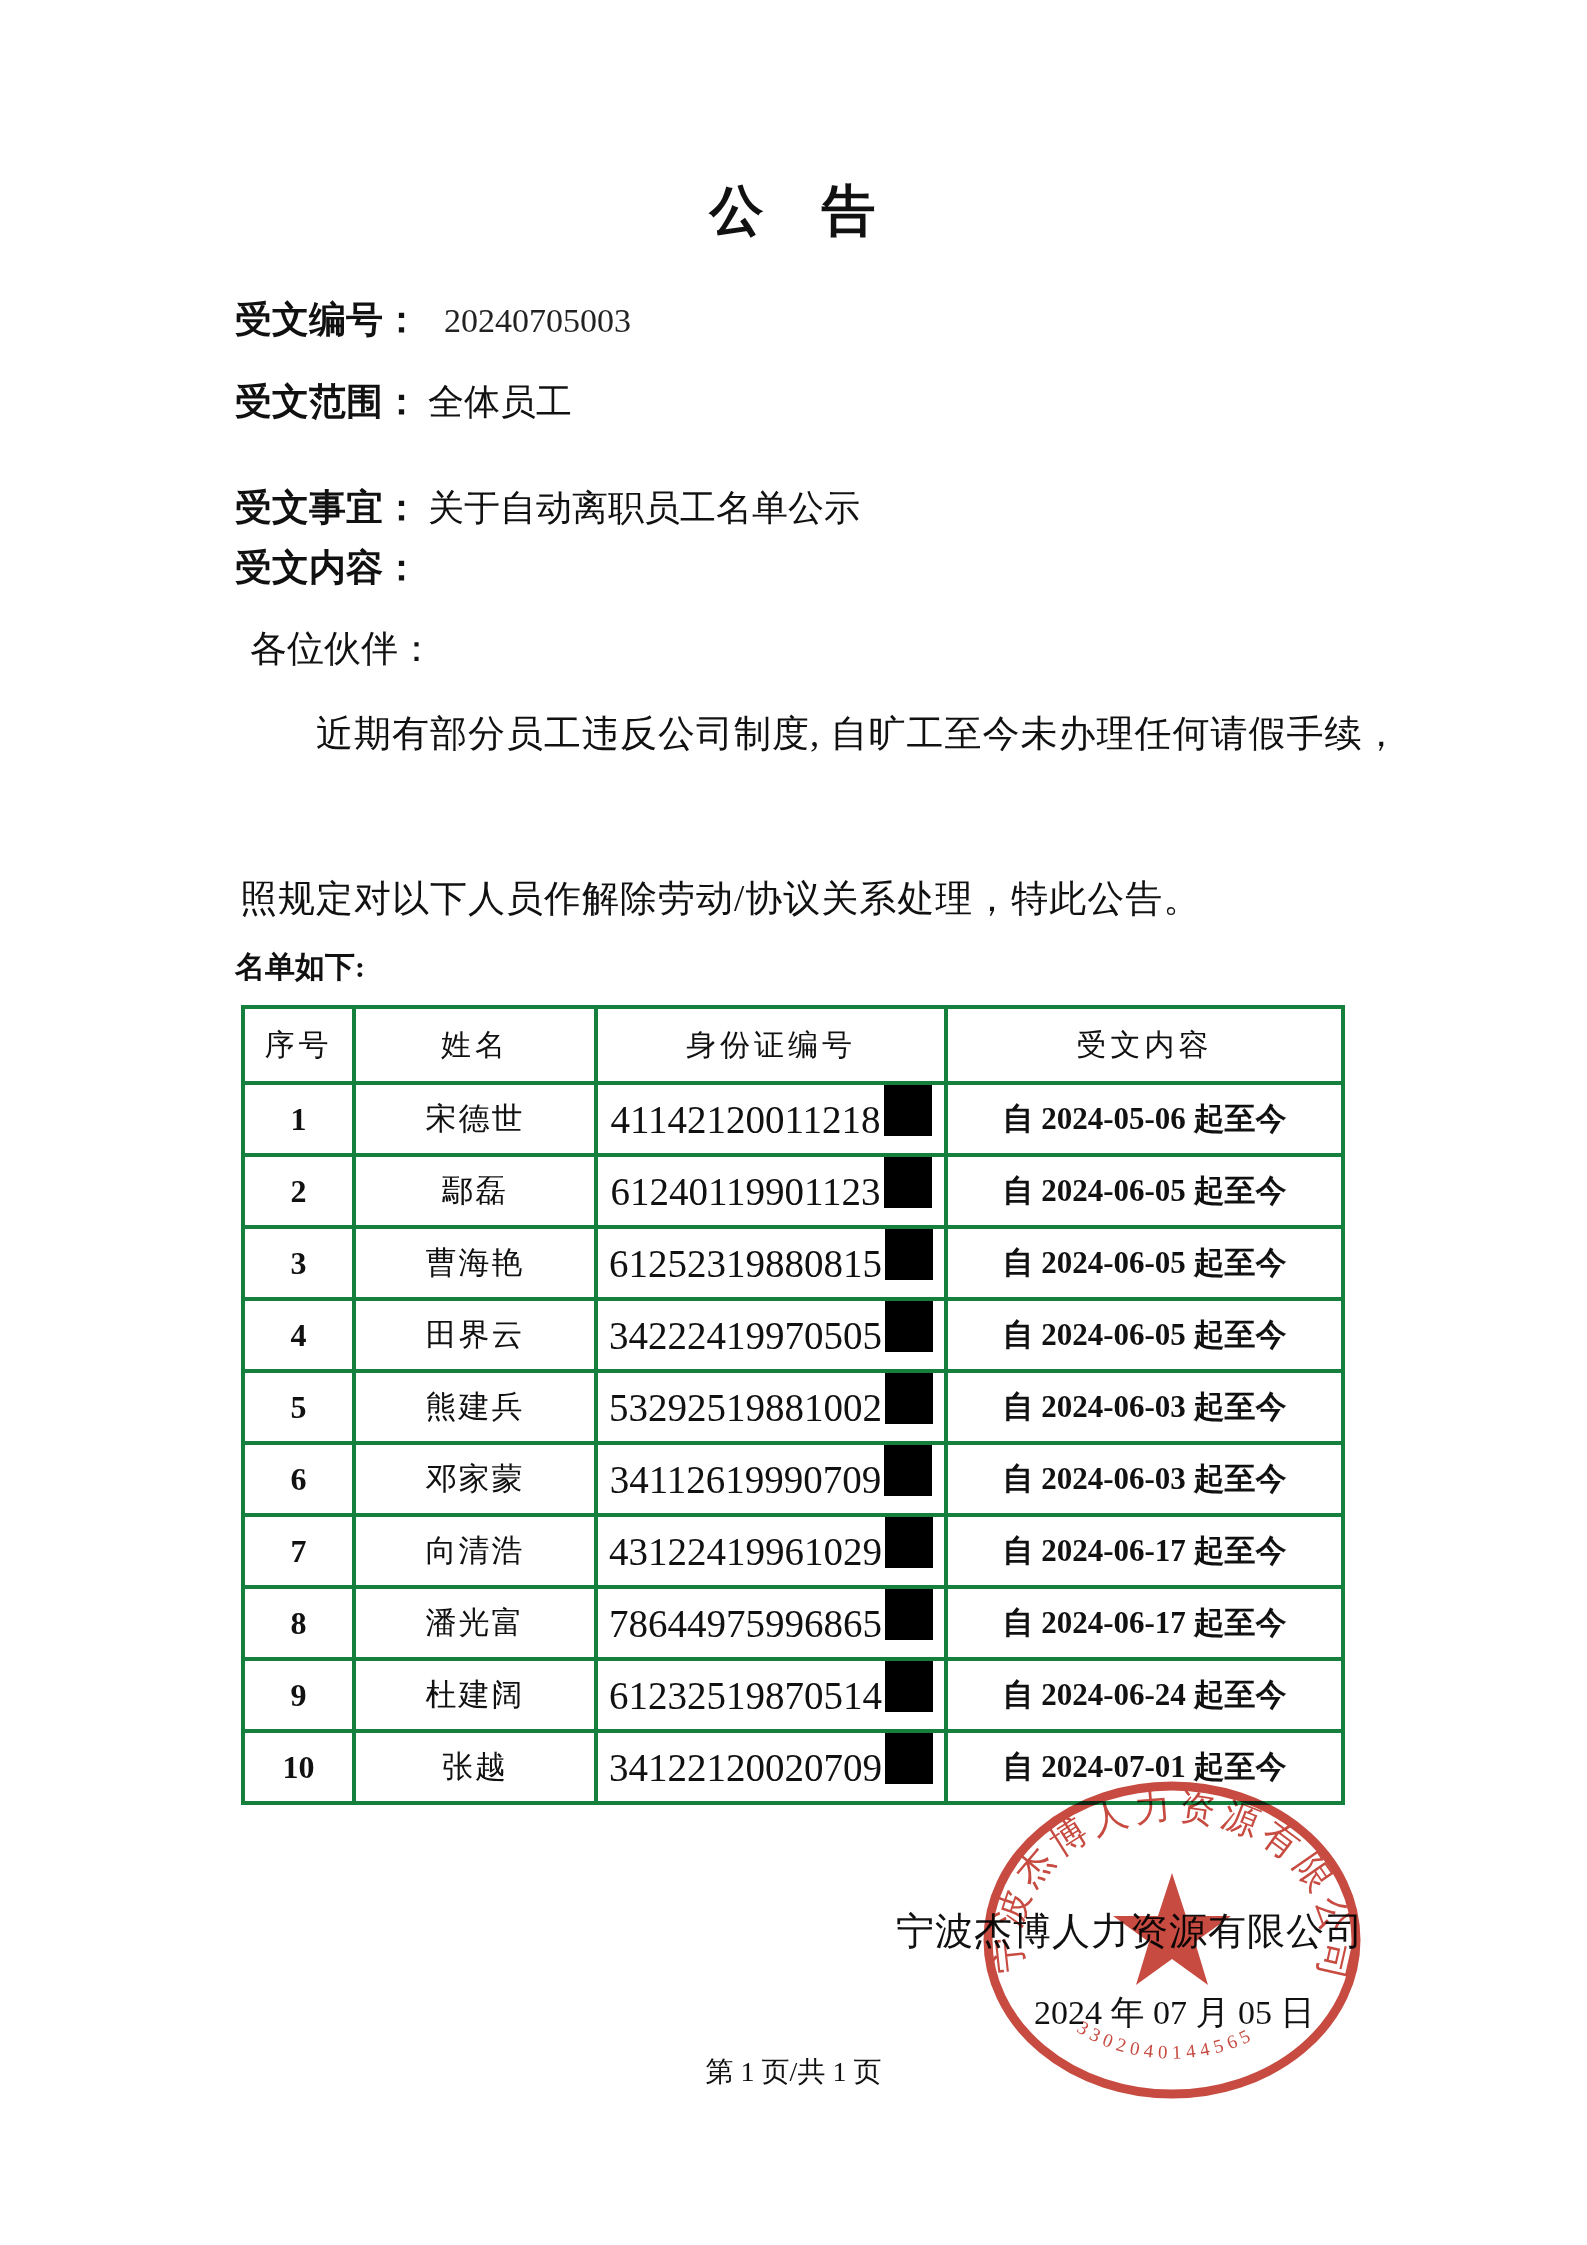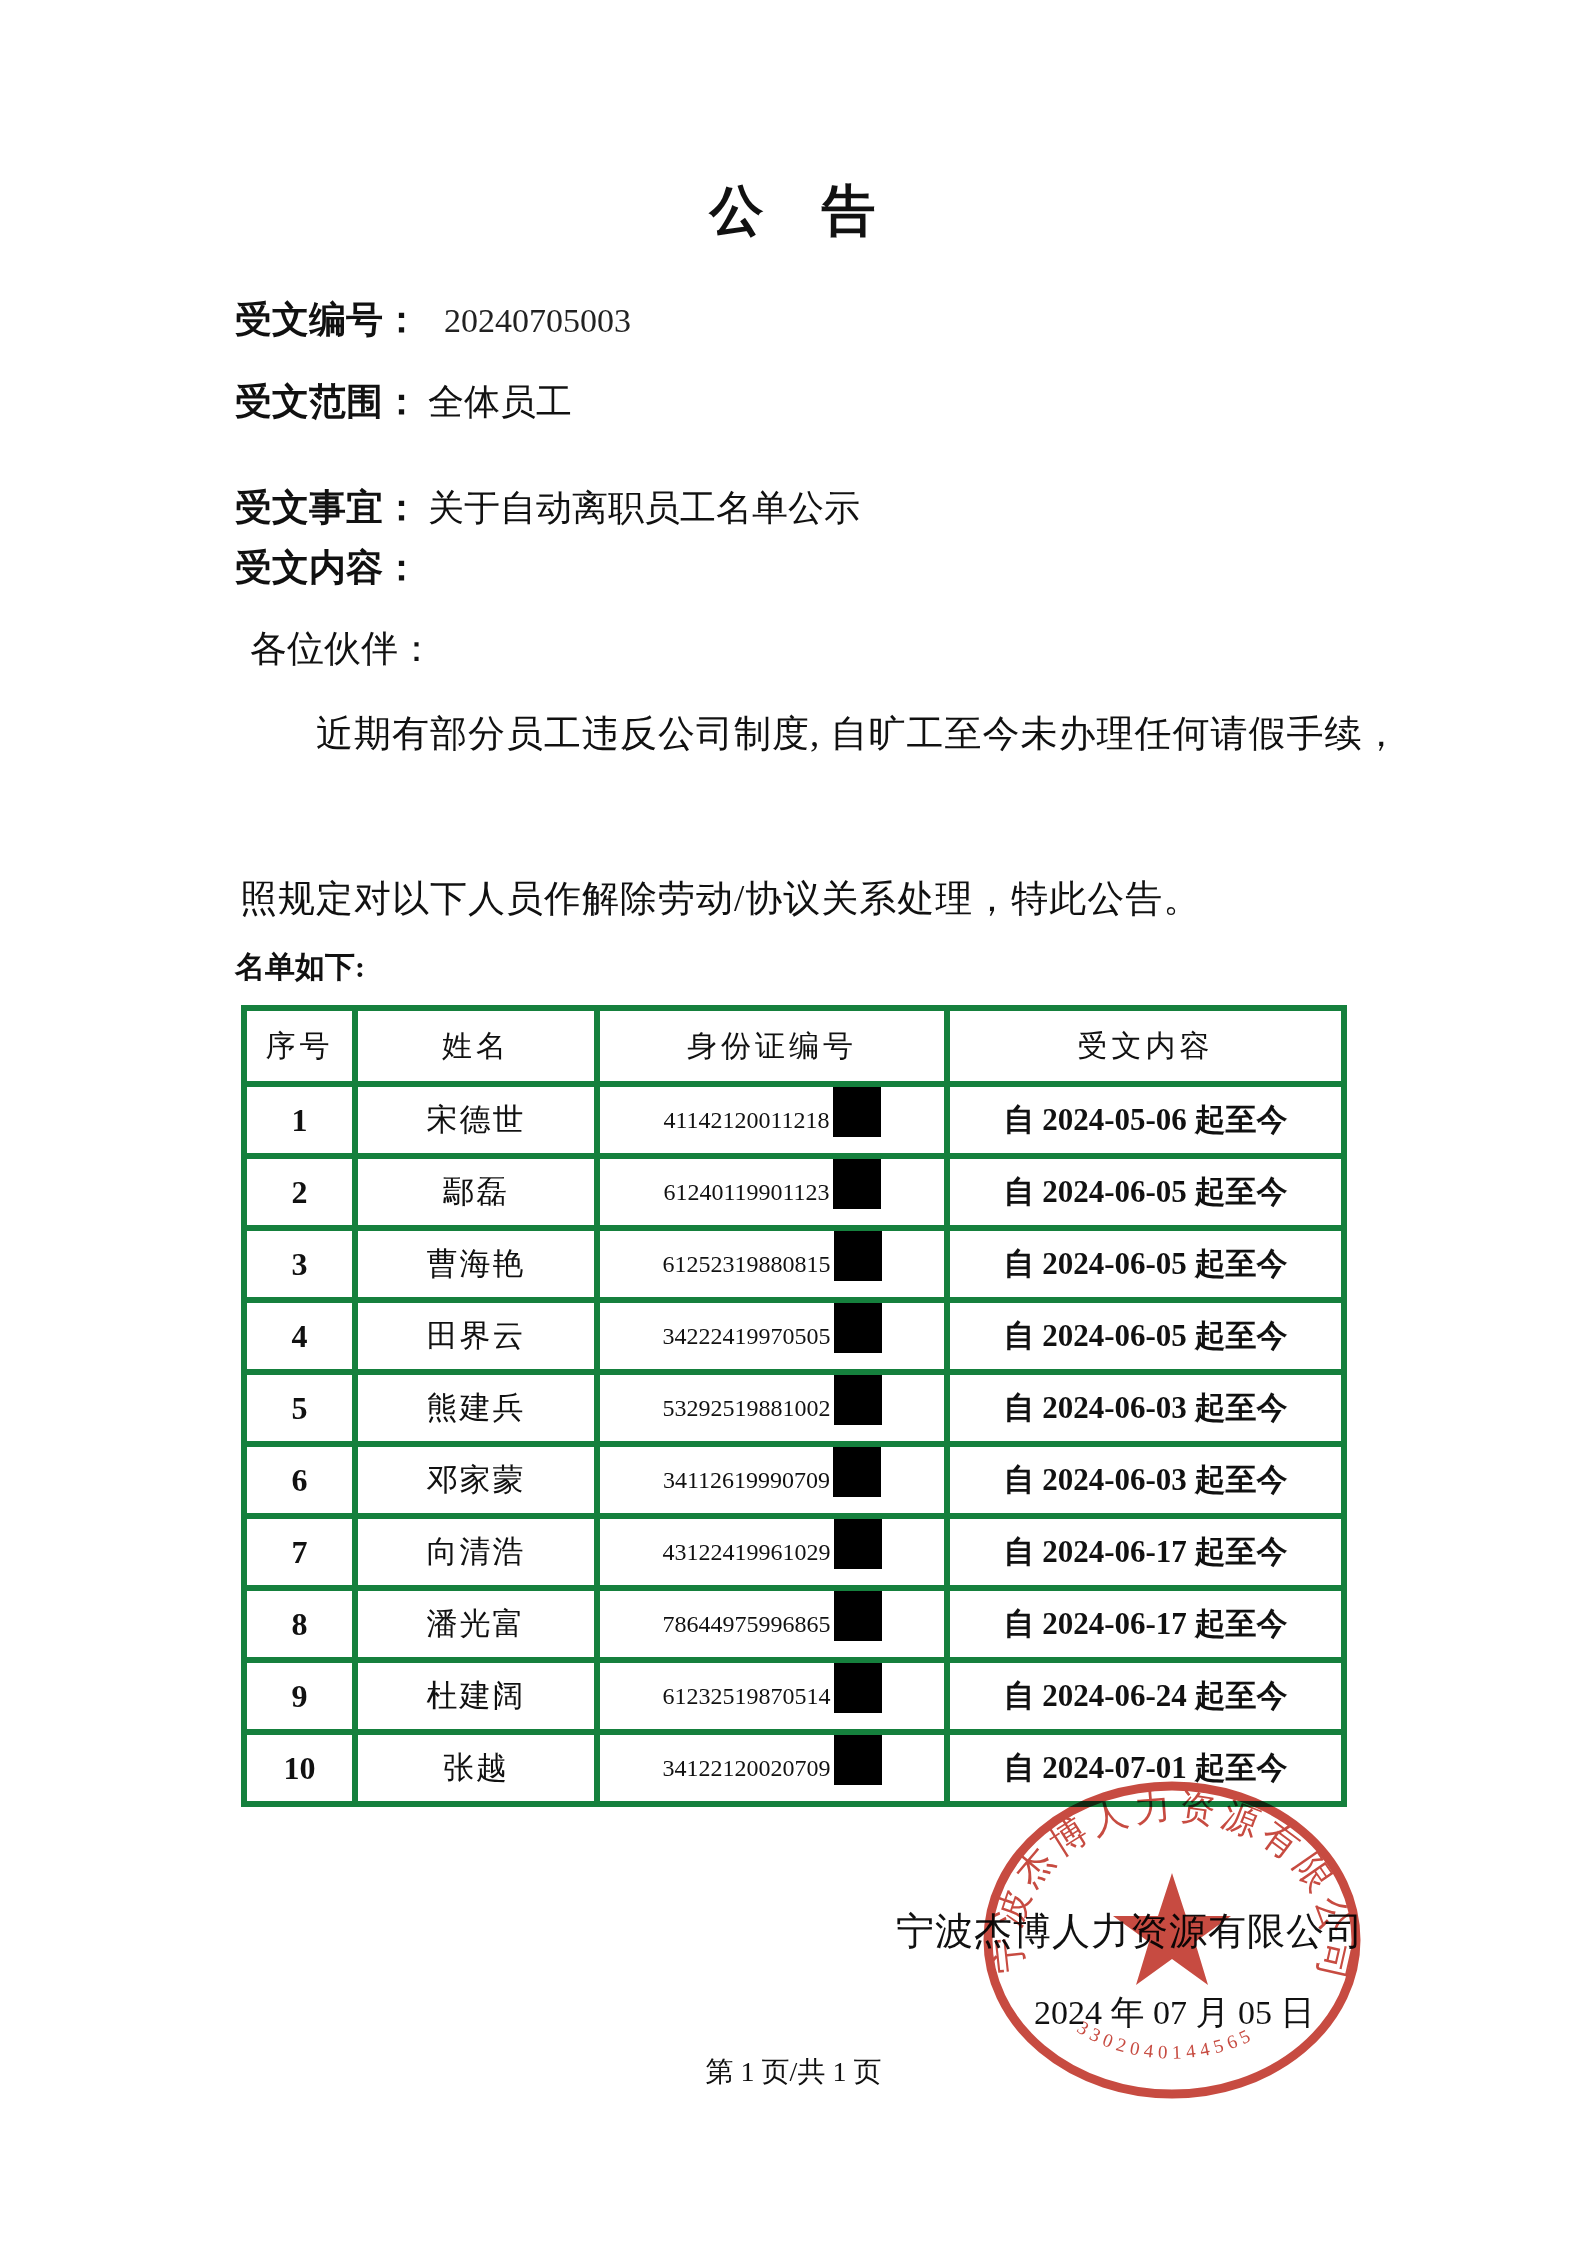--- a/index.html
+++ b/index.html
@@ -32,31 +32,31 @@
   .par-line.l2 { top:880px; }
   .list-intro { position:absolute; left:235px; top:952px; font-size:30px; font-weight:bold; line-height:1; }
 
   table.roster {
     position:absolute; left:241px; top:1005px;
     width:1100px;
     border-collapse:collapse; table-layout:fixed;
     border:3px solid #111;
   }
   .roster th, .roster td {
-    border:6px solid #15803d;
+    border:4px solid #15803d;
     text-align:center; vertical-align:middle;
     padding:0; overflow:hidden;
   }
   .roster thead tr { height:76px; }
   .roster tbody tr { height:72px; }
   .roster th { font-size:30px; font-weight:normal; letter-spacing:4px; }
   td.c-no { font-size:32px; font-weight:bold; }
   td.c-name { font-size:31px; letter-spacing:2px; }
   td.c-period { font-size:31px; font-weight:bold; }
-  .idwrap { display:flex; align-items:center; justify-content:center; font-size:24px; }
+  .idwrap { display:flex; align-items:center; justify-content:center; font-size:39px; }
   .redact {
     display:inline-block; width:48px; height:52px;
     background:#000; margin-left:3px;
     transform:translateY(-9px);
   }
 
   .company-sign { position:absolute; left:896px; top:1912px; font-size:38px; letter-spacing:1px; line-height:1; white-space:nowrap; }
   .sign-date { position:absolute; left:1034px; top:1996px; font-size:34px; line-height:1; white-space:nowrap; }
   .footer { position:absolute; top:2058px; left:0; width:100%; text-align:center; font-size:28px; line-height:1; }
 

